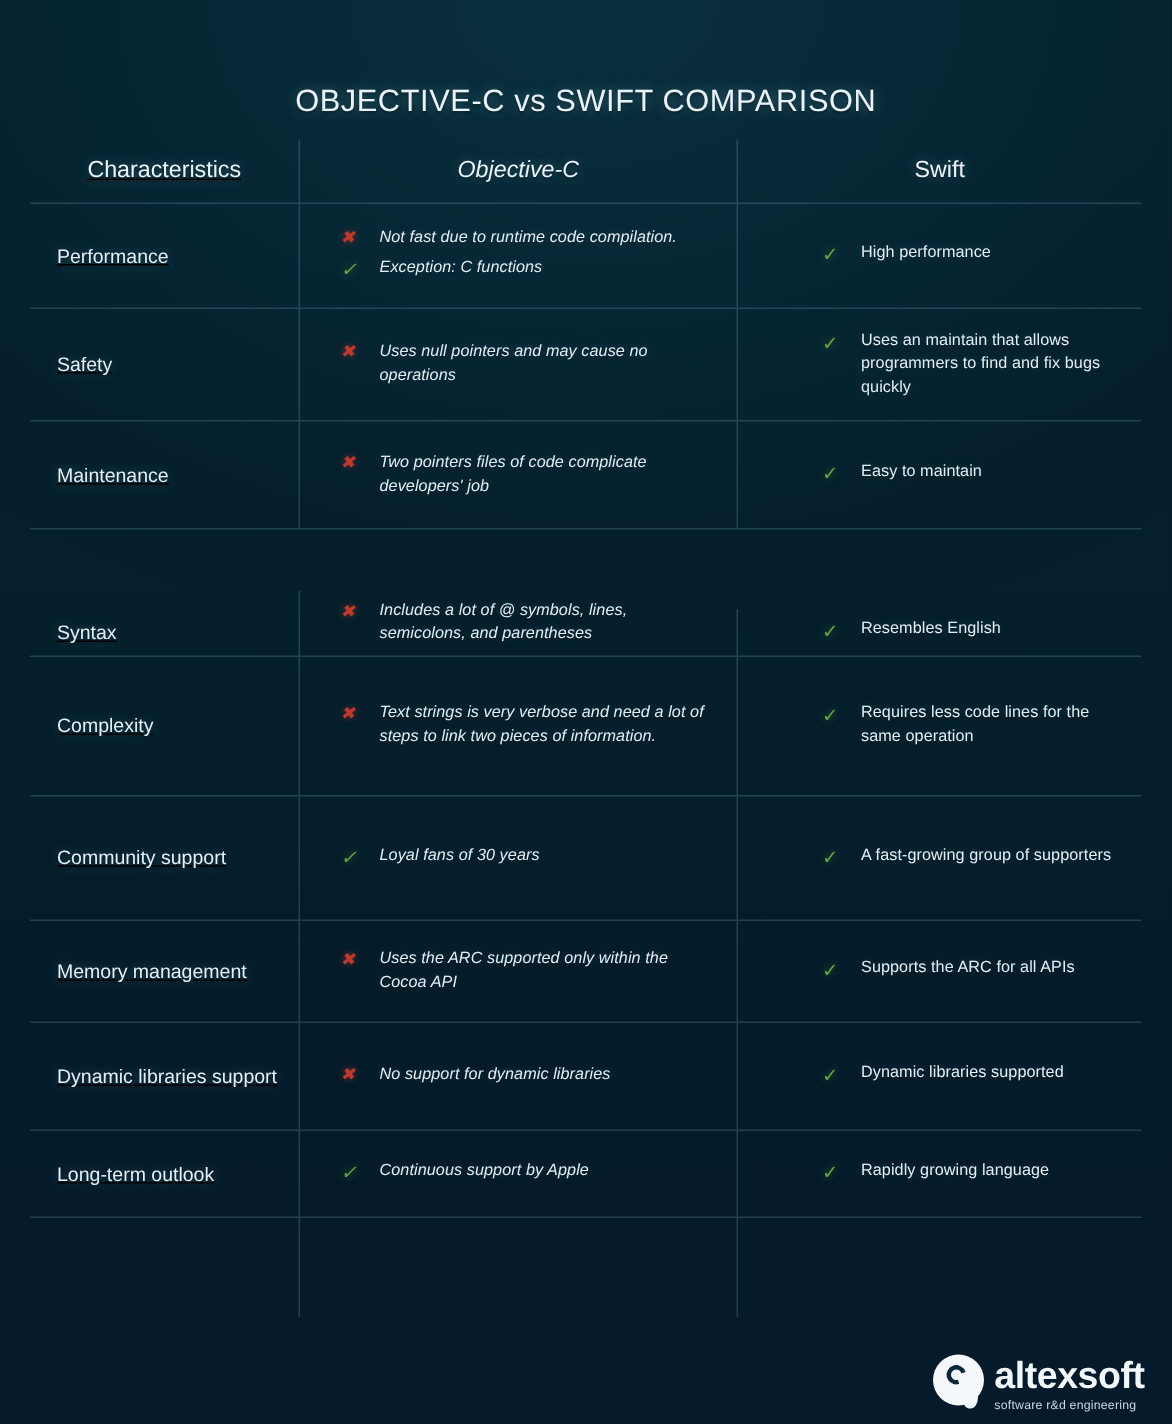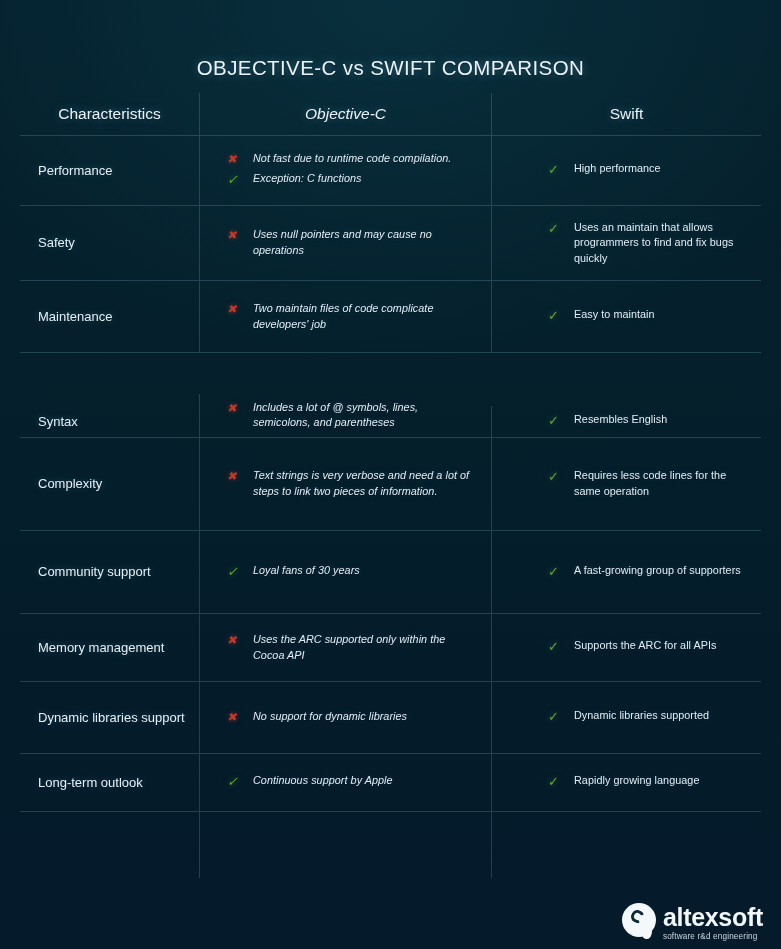--- a/index.html
+++ b/index.html
@@ -54,20 +54,21 @@
   .cell {
     box-sizing: border-box;
     position: relative;
   }
   .col-char {
     width: 179px;
     flex: 0 0 179px;
     display: flex;
     align-items: center;
     padding: 6px 10px 6px 6px;
+    text-decoration: underline;
   }
   .col-objc {
     width: 292px;
     flex: 0 0 292px;
     border-left: 1px solid rgba(120,175,200,0.26);
     display: flex;
     flex-direction: column;
     justify-content: center;
     padding: 6px 14px 6px 0px;
     font-style: italic;
@@ -263,21 +264,21 @@
             </div>
           </div>
         </div>
         <div class="row" style="height: 72px;">
           <div class="cell col-char">
             <div class="char-label">Maintenance</div>
           </div>
           <div class="cell col-objc">
             <div class="bullet objc-ind">
               <span class="mark cross">✖</span>
-              <span class="bullet-text">Two maintain files of code complicate developers' job</span>
+              <span class="bullet-text">Two pointers files of code complicate developers' job</span>
             </div>
           </div>
           <div class="cell col-swift">
             <div class="bullet swift-ind">
               <span class="mark check">✓</span>
               <span class="bullet-text">Easy to maintain</span>
             </div>
           </div>
         </div>
         <div class="row" style="height: 85px; align-items: flex-end;">

